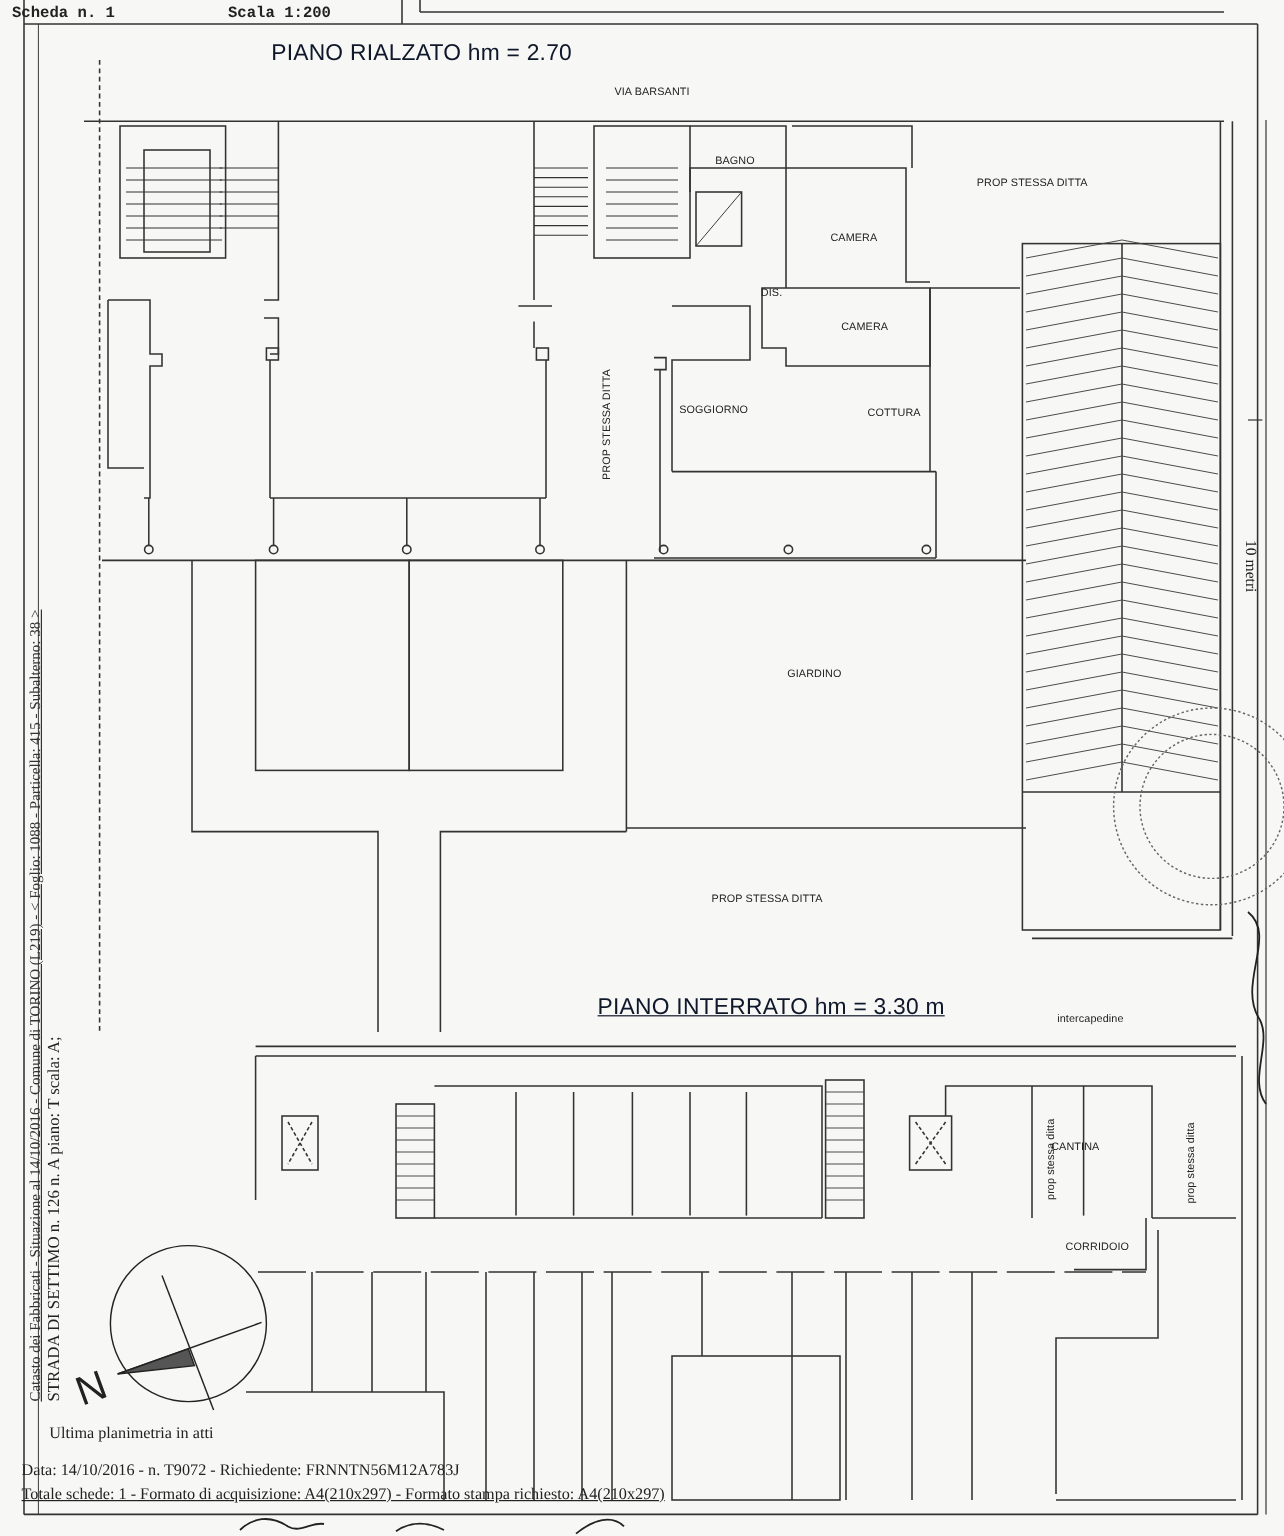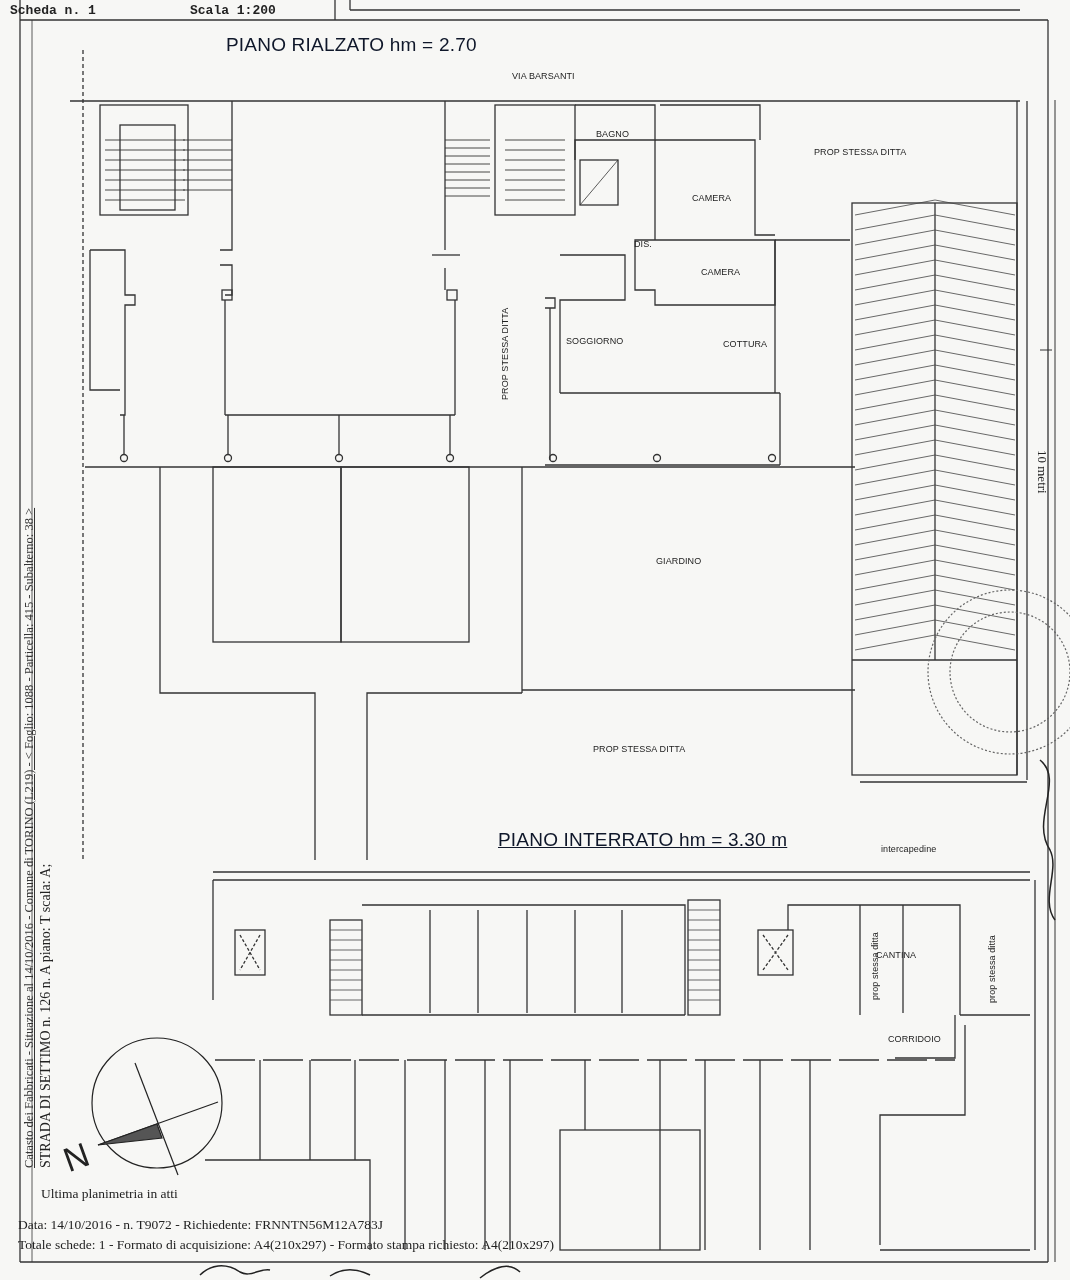--- a/index.html
+++ b/index.html
@@ -310,13 +310,13 @@
 
 <div class="abs serif" style="left:1050px;top:450px;font-size:13px;transform-origin:left top;transform:rotate(90deg);white-space:nowrap;">10 metri</div>
 
 <div class="abs serif vert sideText" style="left:22px;top:1168px;">Catasto dei Fabbricati - Situazione al 14/10/2016 - Comune di TORINO (L219) - &lt; Foglio: 1088 - Particella: 415 - Subalterno: 38 &gt;</div>
 <div class="abs serif vert sideText2" style="left:38px;top:1168px;">STRADA DI SETTIMO n. 126 n. A piano: T scala: A;</div>
 
 <div class="abs" style="left:64px;top:1138px;font-size:34px;transform:rotate(-20deg);">N</div>
 
 <div class="abs serif foot" style="left:18px;top:1186px;margin-left:23px;">Ultima planimetria in atti</div>
 <div class="abs serif foot" style="left:18px;top:1217px;">Data: 14/10/2016 - n. T9072 - Richiedente: FRNNTN56M12A783J</div>
-<div class="abs serif foot" style="left:18px;top:1237px;">Totale schede: 1 - Formato di acquisizione: A4(210x297)  - Formato stampa richiesto: A4(210x297)</div>
+<div class="abs serif foot" style="left:18px;top:1237px;text-decoration:underline;">Totale schede: 1 - Formato di acquisizione: A4(210x297)  - Formato stampa richiesto: A4(210x297)</div>
 
 </body></html>

